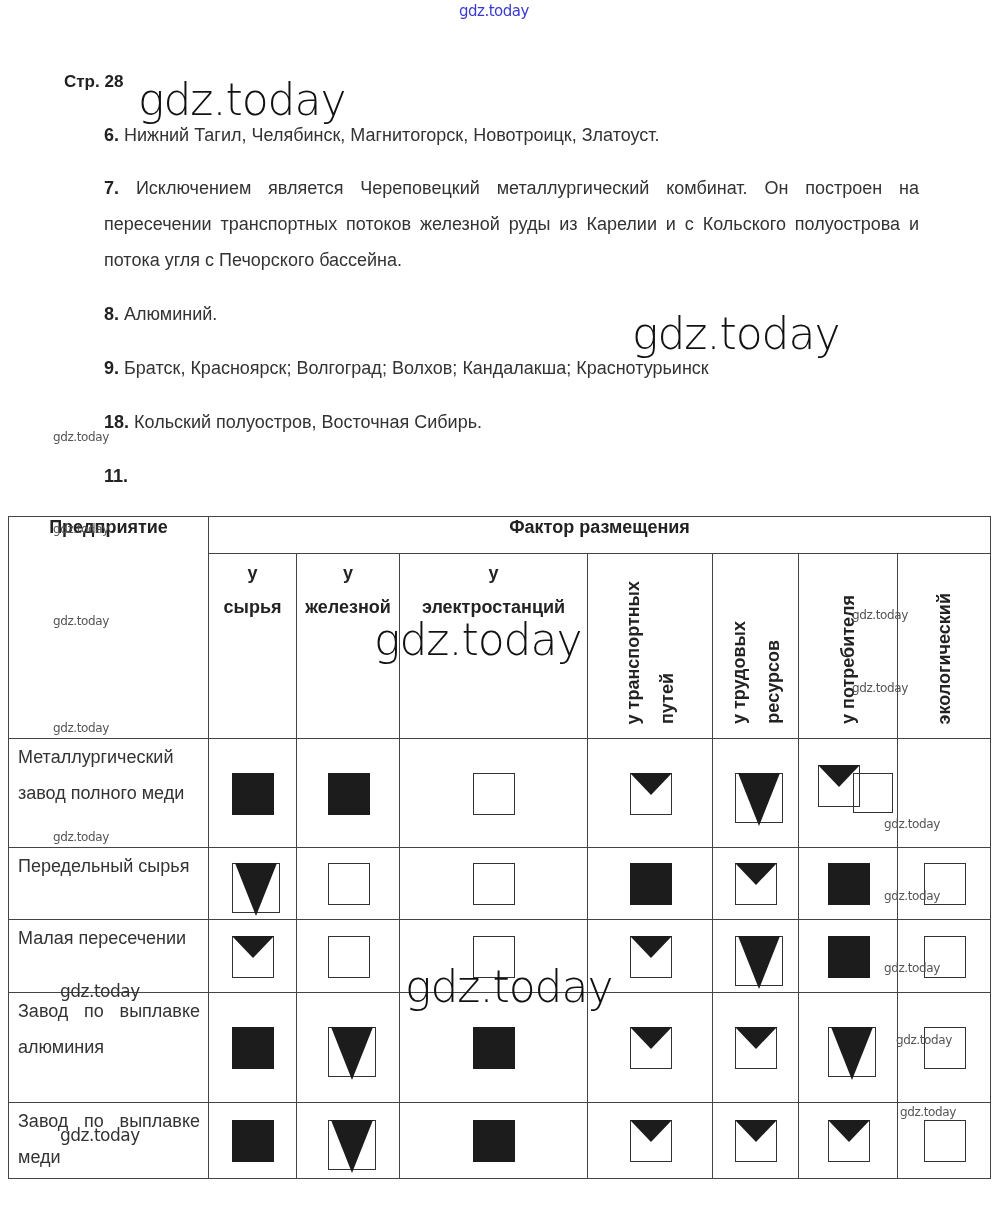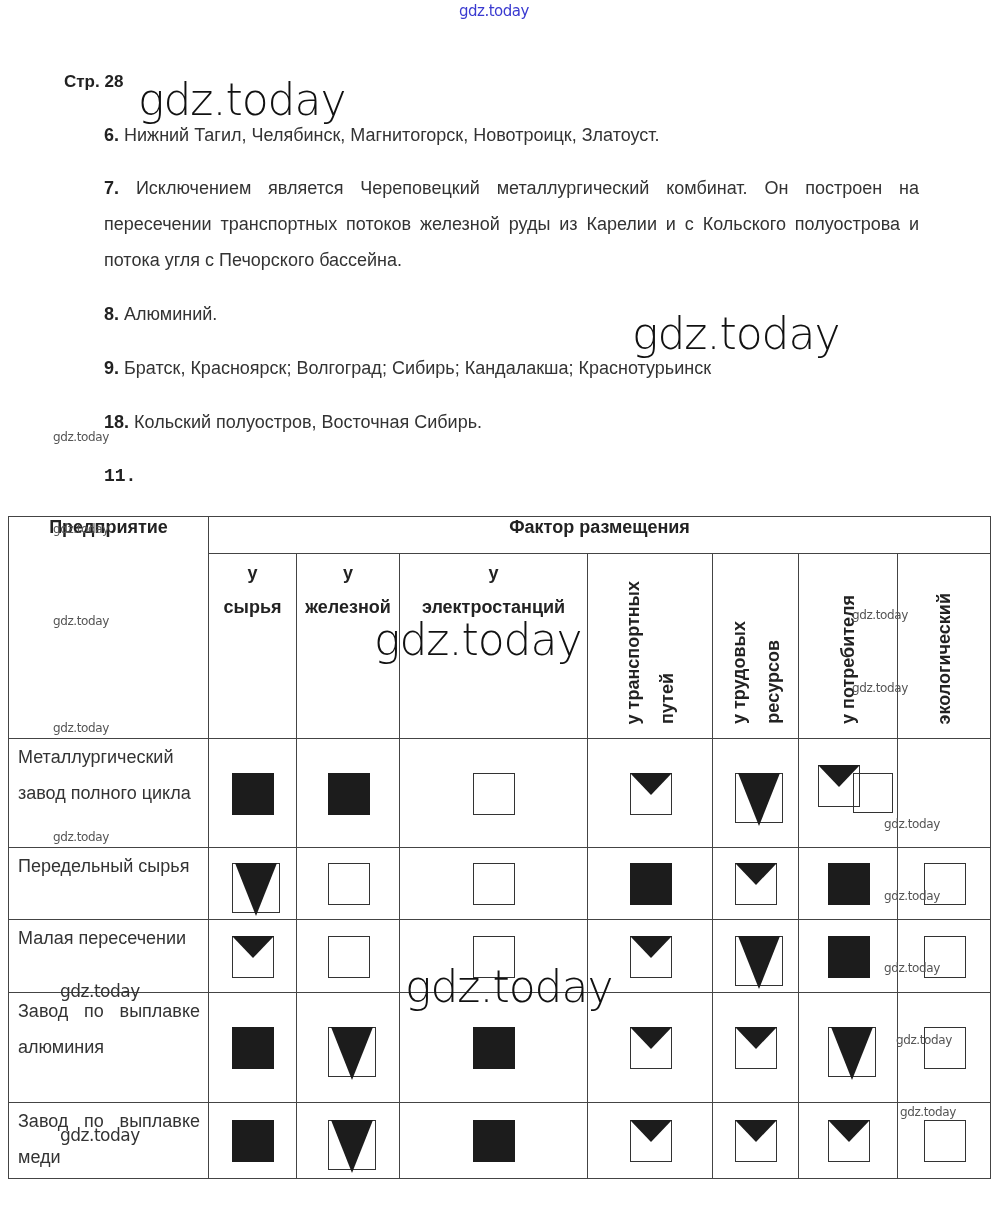--- a/index.html
+++ b/index.html
@@ -38,24 +38,24 @@
 
 <div class="wm-top">gdz.today</div>
 <div class="wm-big" style="left:138px; top:78px;">gdz.today</div>
 <div class="wm-big" style="left:632px; top:312px;">gdz.today</div>
 
 <div class="page-label">Стр. 28</div>
 
 <div class="answer" style="top:117px;"><b>6.</b> <span>Нижний Тагил, Челябинск, Магнитогорск, Новотроицк, Златоуст.</span></div>
 <div class="answer justify" style="top:170px;"><b>7.</b> <span>Исключением является Череповецкий металлургический комбинат. Он построен на пересечении транспортных потоков железной руды из Карелии и с Кольского полуострова и потока угля с Печорского бассейна.</span></div>
 <div class="answer" style="top:296px;"><b>8.</b> <span>Алюминий.</span></div>
-<div class="answer" style="top:350px;"><b>9.</b> <span>Братск, Красноярск; Волгоград; Сибирь; Кандалакша; Краснотурьинск</span></div>
+<div class="answer" style="top:350px;"><b>9.</b> <span>Братск, Красноярск; Волгоград; Волхов; Кандалакша; Краснотурьинск</span></div>
 <div class="answer" style="top:404px;"><b>18.</b> <span>Кольский полуостров, Восточная Сибирь.</span></div>
 <div class="wm-small" style="left:53px; top:431px;">gdz.today</div>
-<div class="answer" style="top:458px;font-family:Liberation Mono, monospace;"><b>11.</b></div>
+<div class="answer" style="top:458px;"><b>11.</b></div>
 
 <table class="grid">
   <colgroup>
     <col style="width:200px">
       <col style="width:88px">
       <col style="width:103px">
       <col style="width:188px">
     <col style="width:125px">
       <col style="width:86px">
       <col style="width:99px">
@@ -106,21 +106,21 @@
         </th>
         <th class="colh">
           <div class="h-vert">
             <span>экологический</span>
           </div>
         </th>
       </tr>
   </tbody>
     <tbody id="table-body">
       <tr style="height: 109px;">
-        <td class="name">Металлургический завод полного цикла</td>
+        <td class="name">Металлургический завод полного меди</td>
         <td class="cell">
           <div class="sym filled" style="left:23px;top:34px;"></div>
         </td>
         <td class="cell">
           <div class="sym filled" style="left:31px;top:34px;"></div>
         </td>
         <td class="cell">
           <div class="sym empty" style="left:73px;top:34px;"></div>
         </td>
         <td class="cell">

